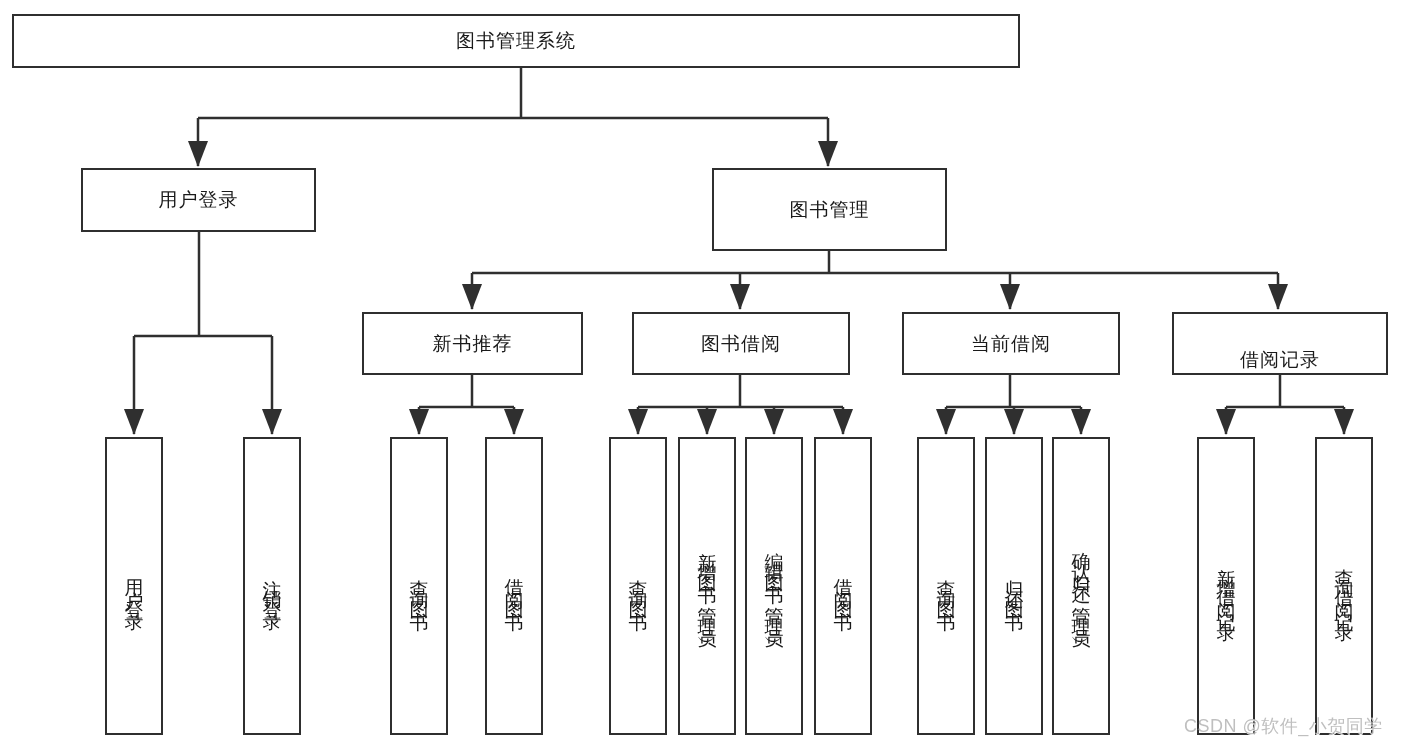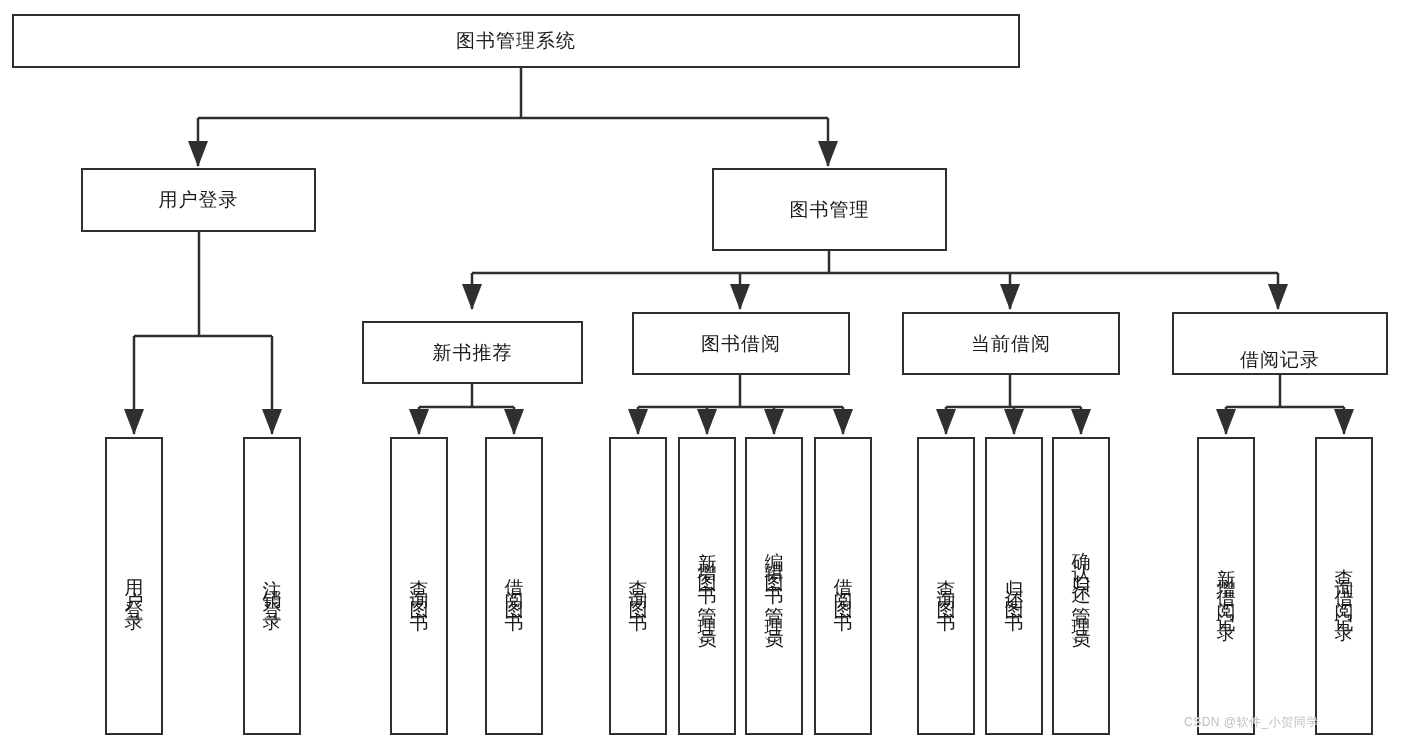--- a/index.html
+++ b/index.html
@@ -24,21 +24,21 @@
     color: #1a1a1a;
     font-size: 19px;
     letter-spacing: 1px;
   }
   
   .n-root       { left: 12px;   top: 14px;  width: 1008px; height: 54px; }
   
   .n-user-login { left: 81px;   top: 168px; width: 235px;  height: 64px; }
   .n-book-mgmt  { left: 712px;  top: 168px; width: 235px;  height: 83px; }
   
-  .n-nbr { left: 362px;  top: 321px; width: 221px; height: 63px; }
+  .n-nbr { left: 362px;  top: 312px; width: 221px; height: 63px; }
   .n-bb  { left: 632px;  top: 312px; width: 218px; height: 63px; }
   .n-cb  { left: 902px;  top: 312px; width: 218px; height: 63px; }
   .n-br  { left: 1172px; top: 312px; width: 216px; height: 63px; align-items: flex-end; }
   
   .leaf { top: 437px; width: 58px; height: 298px; }
   .leaf span {
     writing-mode: vertical-rl;
     line-height: 1.05;
     font-size: 19px;
     letter-spacing: 11px;
@@ -54,21 +54,21 @@
   .l-8  { left: 814px;  }
   .l-9  { left: 917px;  }
   .l-10 { left: 985px;  }
   .l-11 { left: 1052px; }
   .l-12 { left: 1197px; }
   .l-13 { left: 1315px; }
   .watermark {
     position: absolute;
     left: 1184px;
     top: 714px;
-    font-size: 12px;
+    font-size: 18px;
     color: #bfbfbf;
     text-shadow: 1px 1px 0 rgba(255,255,255,0.95);
     white-space: nowrap;
     letter-spacing: 0.5px;
   }
 </style>
 </head>
 <body>
 
 <div id="canvas">

